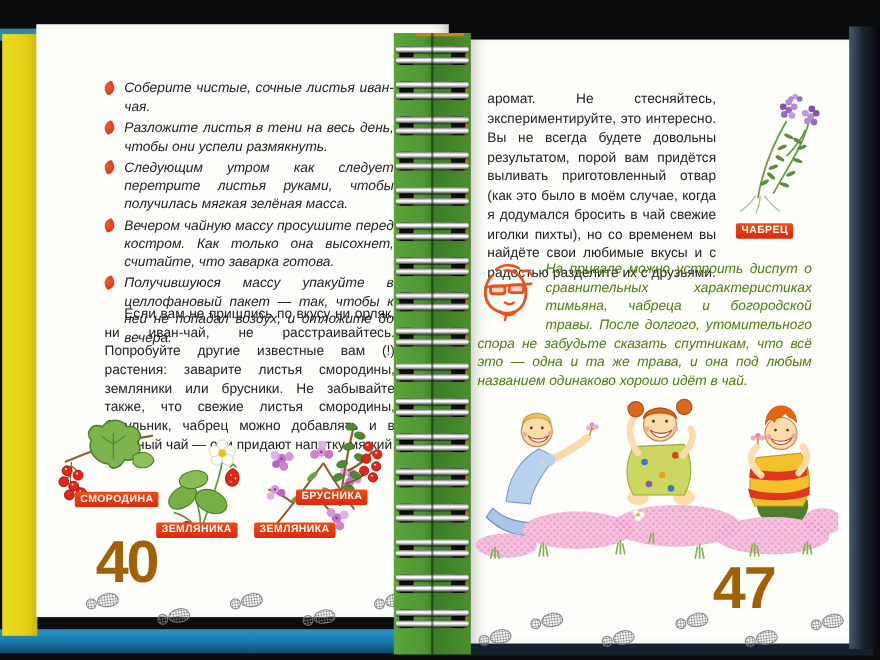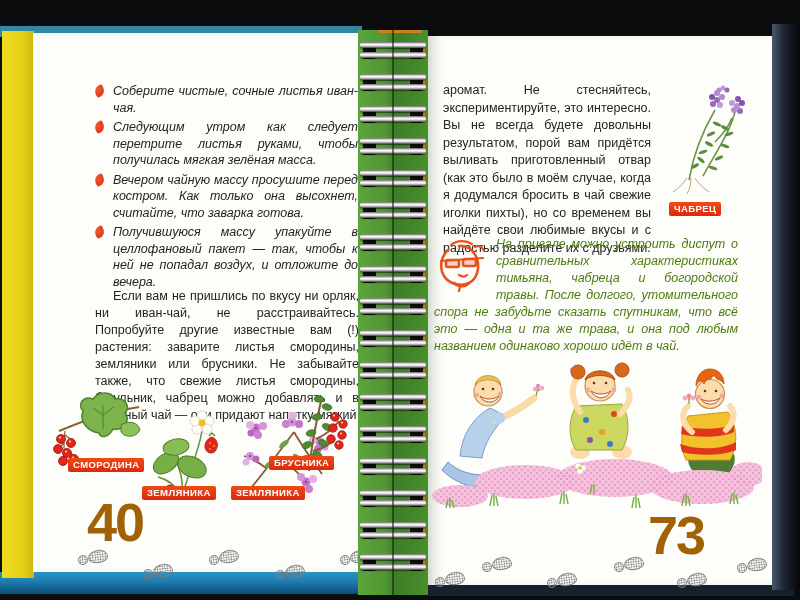--- a/index.html
+++ b/index.html
@@ -9,21 +9,21 @@
   .cover-top{position:absolute;left:0;top:26px;width:362px;height:11px;background:#2f88a4;}
   .cover-bottom{position:absolute;left:0;top:572px;width:430px;height:22px;
     background:linear-gradient(180deg,#2a93c4 0%,#1d7cb0 45%,#0d4d70 100%);}
   .cover-bottom-right{position:absolute;left:428px;top:583px;width:366px;height:13px;background:#15222d;}
   .cover-right{position:absolute;left:772px;top:24px;width:28px;height:566px;
     background:linear-gradient(90deg,#48586a 0%,#1b242e 45%,#05070a 100%);}
   .yellow-edge{position:absolute;left:2px;top:31px;width:32px;height:547px;
     background:linear-gradient(90deg,#eeda1e 0%,#e3cf17 70%,#c9b512 100%);}
 
   .page{position:absolute;background:#fdfdfa;}
-  .page-left{left:33px;top:33px;width:375px;height:539px;
+  .page-left{left:33px;top:22px;width:375px;height:539px;
     box-shadow:inset -10px 0 14px -8px rgba(40,60,20,.35);}
   .page-right{left:428px;top:36px;width:344px;height:549px;
     box-shadow:inset 10px 0 14px -8px rgba(40,60,20,.30);}
 
   
   .binding{position:absolute;left:358px;top:30px;width:70px;height:565px;
     background:linear-gradient(90deg,#5ba53c 0%,#4e9732 40%,#3c7d26 52%,#4a8f2d 100%);}
   .binding::after{content:'';position:absolute;left:34px;top:0;bottom:0;width:2px;background:rgba(10,30,5,.55);}
   .binding::before{content:'';position:absolute;right:6px;top:0;width:44px;height:3px;background:#cf7d1e;}
   .loop{position:absolute;left:5px;width:60px;height:17px;}
@@ -93,20 +93,24 @@
 
   <div class="page page-left">
 
     <ul class="bullets">
 
         <li class="bullet-item">
           <span class="leaf"></span>
           <span class="bullet-text">Соберите чистые, сочные листья иван-чая.</span>
         </li>
 
+        <li class="bullet-item">
+          <span class="leaf"></span>
+          <span class="bullet-text">Разложите листья в тени на весь день, чтобы они успели размякнуть.</span>
+        </li>
 
         <li class="bullet-item">
           <span class="leaf"></span>
           <span class="bullet-text">Следующим утром как следует перетрите листья руками, чтобы получилась мягкая зелёная масса.</span>
         </li>
 
         <li class="bullet-item">
           <span class="leaf"></span>
           <span class="bullet-text">Вечером чайную массу просушите перед костром. Как только она высохнет, считайте, что заварка готова.</span>
         </li>
@@ -539,21 +543,21 @@
         <path d="M160,140 l2,-9 M164,140 l0,-10"></path>
       </g>
       <g>
           <circle cx="148" cy="112" r="3" fill="#fff" stroke="#d0d0c4" stroke-width="0.7"></circle>
           <circle cx="153" cy="114" r="3" fill="#fff" stroke="#d0d0c4" stroke-width="0.7"></circle>
           <circle cx="150" cy="117" r="3" fill="#fff" stroke="#d0d0c4" stroke-width="0.7"></circle>
           <circle cx="150" cy="114" r="1.8" fill="#e8c020"></circle>
         </g>
     </svg>
 
-    <div class="pagenum pagenum-right">73</div>
+    <div class="pagenum pagenum-right">47</div>
     <div class="fp-layer"></div>
   <span class="fp" style="left: 7px; top: 536px;">
         <i class="heel"></i>
         <i class="sole"></i>
       </span>
       <span class="fp" style="left: 54px; top: 521px;">
         <i class="heel"></i>
         <i class="sole"></i>
       </span>
       <span class="fp" style="left: 119px; top: 537px;">

